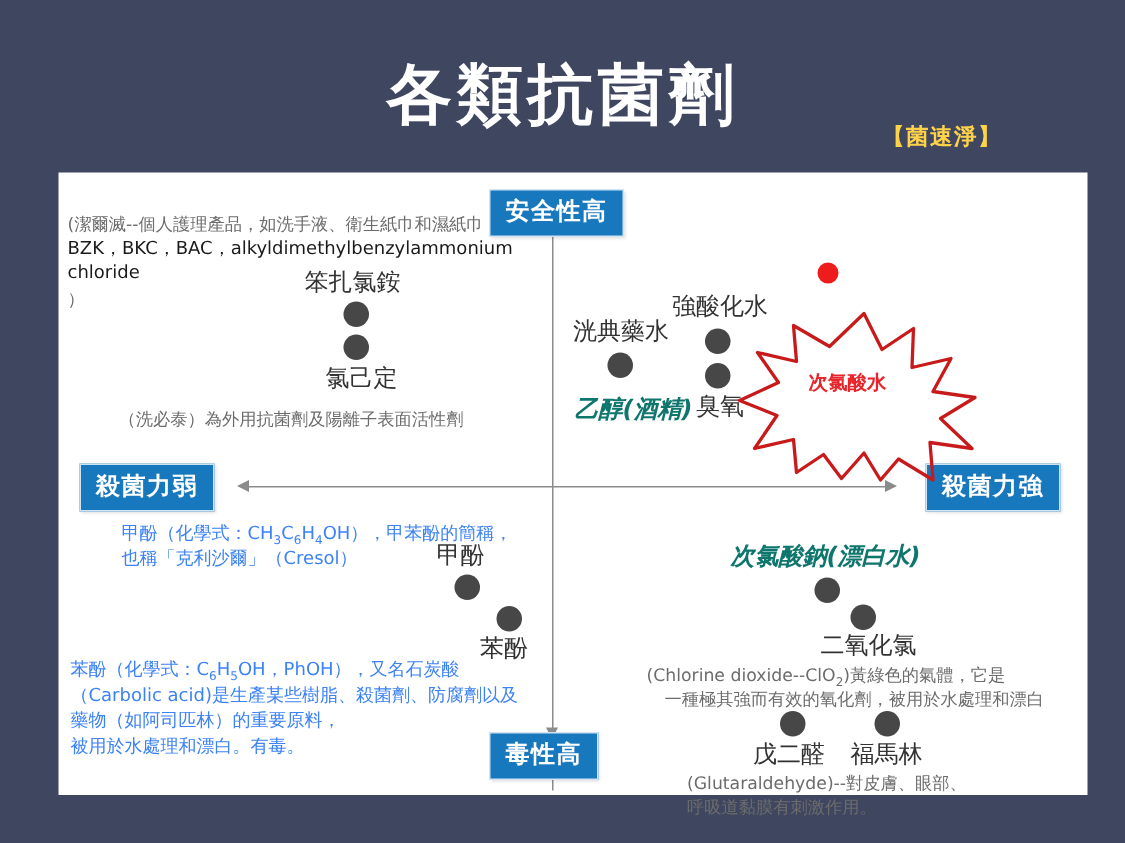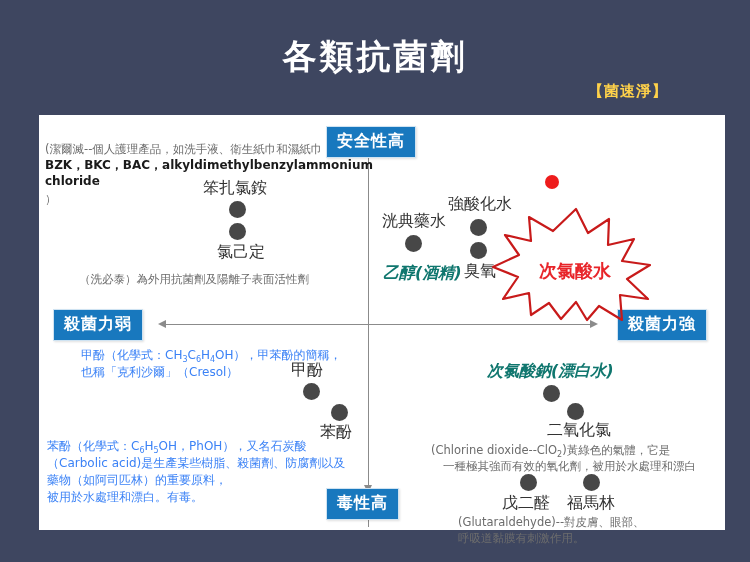--- a/index.html
+++ b/index.html
@@ -7,21 +7,21 @@
     width:750px;height:562px;overflow:hidden;
     background:#3e4660;
     font-family:"Liberation Sans","DejaVu Sans",sans-serif;
     position:relative;
   }
   #slide{position:absolute;inset:0;width:750px;height:562px;}
 
   .title{
     position:absolute;left:0;top:34px;width:750px;
     text-align:center;color:#ffffff;
-    font-size:34px;font-weight:bold;letter-spacing:3px;
+    font-size:44px;font-weight:bold;letter-spacing:3px;
     font-family:"DejaVu Sans","Liberation Sans",sans-serif;
   }
 
   .brand-tag{
     position:absolute;left:588px;top:82px;
     color:#ffd24a;font-size:15px;font-weight:bold;letter-spacing:1px;
     font-family:"DejaVu Sans","Liberation Sans",sans-serif;
     white-space:nowrap;
   }
 
@@ -64,29 +64,29 @@
     white-space:nowrap;
   }
   .chem.red{color:#0f766e;font-weight:bold;font-style:italic;}
 
   
   .desc{
     position:absolute;color:#6c6c6c;font-size:11.5px;line-height:1.45;
     font-family:"DejaVu Sans","Liberation Sans",sans-serif;
   }
   .desc.dark{color:#3b82f6;}
-  .desc.bold{font-weight:bold;color:#1a1a1a;}
+  .desc.bold{font-weight:normal;color:#1a1a1a;}
   .sub{font-size:8px;vertical-align:sub;}
 
   
   .burst{position:absolute;left:452px;top:92px;width:170px;height:115px;}
   .burst svg{display:block;}
   .burst-label{
-    position:absolute;left:500px;top:144px;
-    color:#e8252a;font-size:18px;font-weight:bold;white-space:nowrap;
+    position:absolute;left:500px;top:131px;
+    color:#e8252a;font-size:13px;font-weight:bold;white-space:nowrap;
     font-family:"DejaVu Sans","Liberation Sans",sans-serif;
   }
 </style>
 </head>
 <body>
 
 <div id="slide">
 
   <div class="title">各類抗菌劑</div>
   <div class="brand-tag">【菌速淨】</div>

